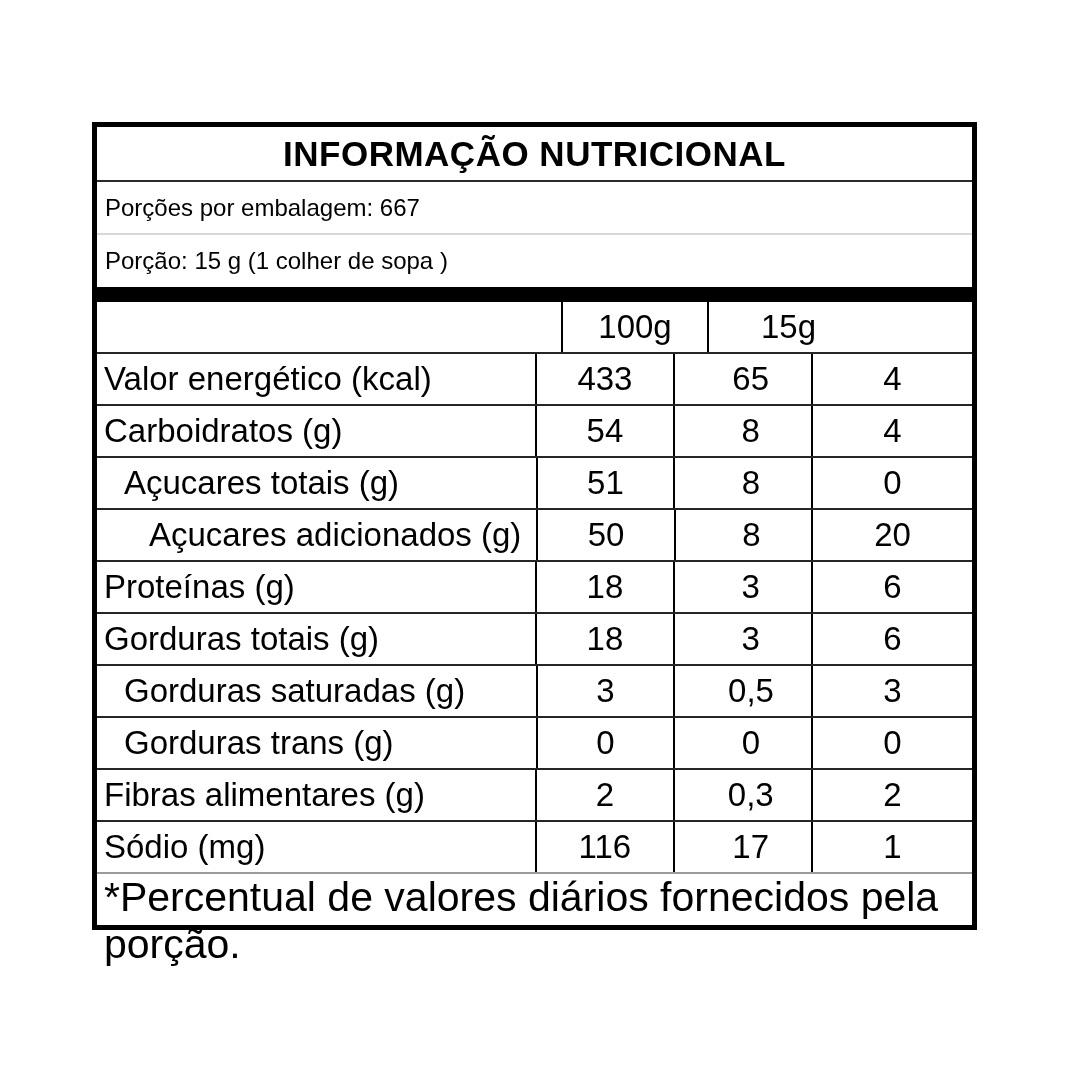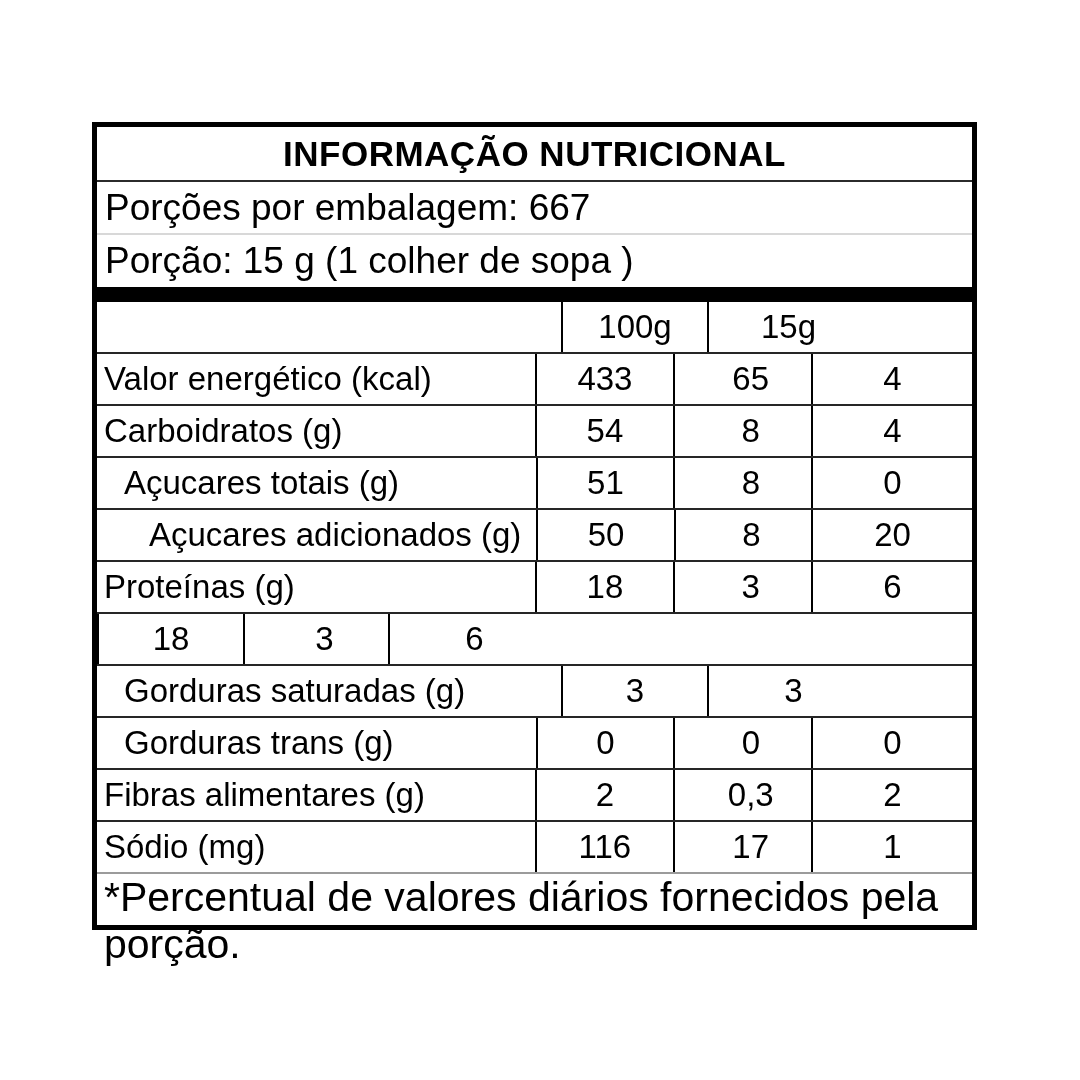--- a/index.html
+++ b/index.html
@@ -41,21 +41,21 @@
     font-weight: bold;
     font-size: 35px;
     letter-spacing: 0.5px;
     flex: none;
   }
   .meta-line {
     box-sizing: border-box;
     display: flex;
     align-items: center;
     padding-left: 8px;
-    font-size: 37px;
+    font-size: 24px;
     flex: none;
   }
   .servings {
     height: 53px;
     border-bottom: 2px solid #d8d8d8;
   }
   .serving {
     height: 52px;
   }
   .bar {
@@ -152,27 +152,29 @@
           <div class="c num n2">8</div>
           <div class="c num n3">20</div>
         </div>
         <div class="trow">
           <div class="c lab">Proteínas (g)</div>
           <div class="c num n1">18</div>
           <div class="c num n2">3</div>
           <div class="c num n3">6</div>
         </div>
         <div class="trow">
+          <div class="c lab">Gorduras totais (g)</div>
           <div class="c num n1">18</div>
           <div class="c num n2">3</div>
           <div class="c num n3">6</div>
         </div>
         <div class="trow">
           <div class="c lab ind1">Gorduras saturadas (g)</div>
           <div class="c num n1">3</div>
+          <div class="c num n2">0,5</div>
           <div class="c num n3">3</div>
         </div>
         <div class="trow">
           <div class="c lab ind1">Gorduras trans (g)</div>
           <div class="c num n1">0</div>
           <div class="c num n2">0</div>
           <div class="c num n3">0</div>
         </div>
         <div class="trow">
           <div class="c lab">Fibras alimentares (g)</div>

